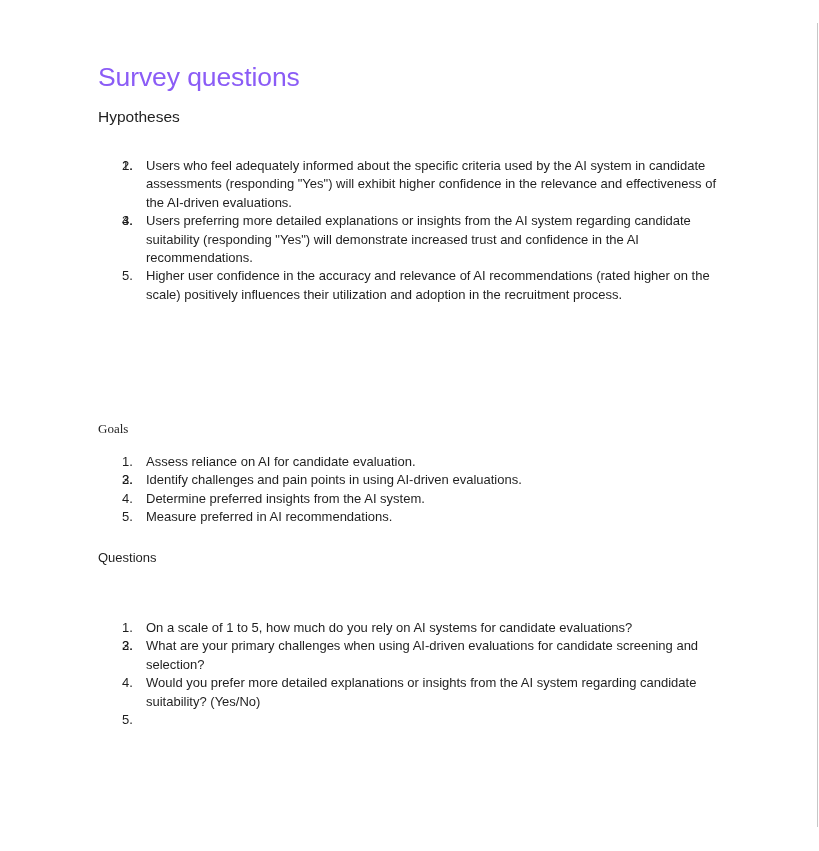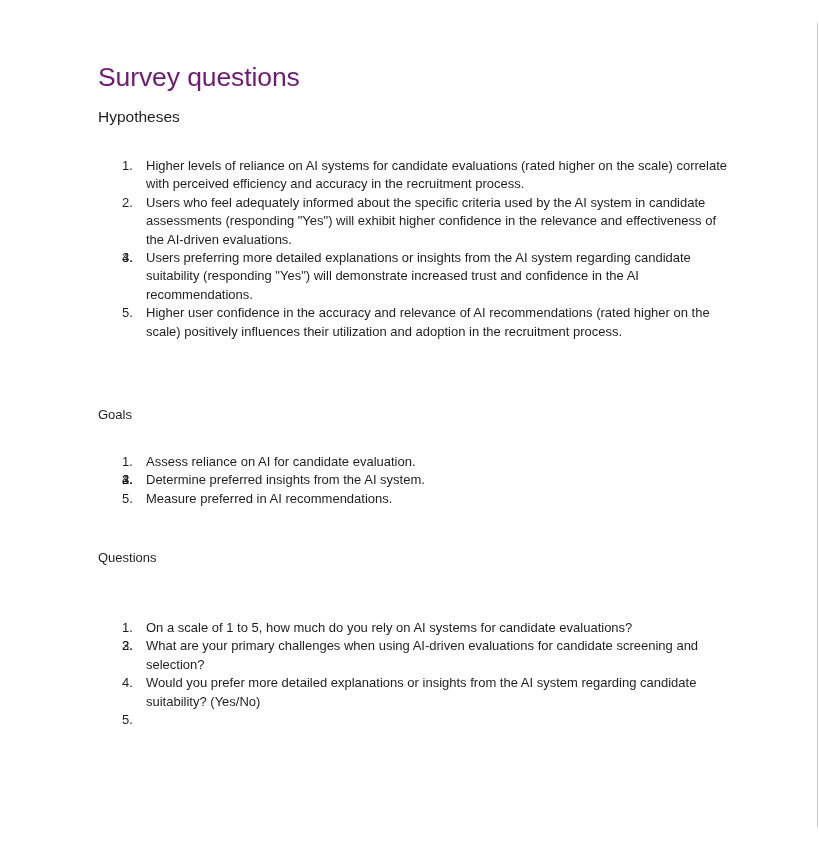--- a/index.html
+++ b/index.html
@@ -29,21 +29,21 @@
       top: 0;
       width: 640px;
     }
     .title {
       position: absolute;
       left: 0;
       top: 62px;
       margin: 0;
       font-size: 26.5px;
       font-weight: normal;
-      color: #701a75;
+      color: #8b5cf6;
       letter-spacing: -0.1px;
       white-space: nowrap;
     }
     .subtitle {
       position: absolute;
       left: 0;
       top: 108px;
       margin: 0;
       font-size: 15.5px;
       font-weight: normal;
@@ -72,48 +72,48 @@
       line-height: 18.4px;
       color: #1f1f1f;
     }
     ol.list li .num {
       position: absolute;
       left: 24px;
       top: 0;
     }
     #hyp-heading { top: 108px; }
     #hyp-list { top: 157px; }
-    #goals-heading { top: 407px; }
+    #goals-heading { top: 421px; font-family: Liberation Serif, serif; }
     #goals-list { top: 453px; width: 500px; }
     #questions-heading { top: 550px; }
     #questions-list { top: 619px; }
   </style>
 </head>
 <body>
 
 <div class="page-edge"></div>
 
 <div class="doc">
   <h1 class="title">Survey questions</h1>
   <h2 class="subtitle" id="hyp-heading">Hypotheses</h2>
 
   <ol class="list" id="hyp-list">
-    <li><span class="num">1.</span><span>Higher levels of reliance on AI systems for candidate evaluations (rated higher on the scale) correlate with perceived efficiency and accuracy in the recruitment process.</span></li>
+    <li><span class="num">1.</span></li>
     <li><span class="num">2.</span><span>Users who feel adequately informed about the specific criteria used by the AI system in candidate assessments (responding "Yes") will exhibit higher confidence in the relevance and effectiveness of the AI-driven evaluations.</span></li>
     <li><span class="num">3.</span></li>
     <li><span class="num">4.</span><span>Users preferring more detailed explanations or insights from the AI system regarding candidate suitability (responding "Yes") will demonstrate increased trust and confidence in the AI recommendations.</span></li>
     <li><span class="num">5.</span><span>Higher user confidence in the accuracy and relevance of AI recommendations (rated higher on the scale) positively influences their utilization and adoption in the recruitment process.</span></li>
   </ol>
 
   <h3 class="section-heading" id="goals-heading">Goals</h3>
 
   <ol class="list" id="goals-list">
     <li><span class="num">1.</span><span>Assess reliance on AI for candidate evaluation.</span></li>
     <li><span class="num">2.</span></li>
-    <li><span class="num">3.</span></li>
+    <li><span class="num">3.</span><span>Identify challenges and pain points in using AI-driven evaluations.</span></li>
     <li><span class="num">4.</span><span>Determine preferred insights from the AI system.</span></li>
     <li><span class="num">5.</span><span>Measure preferred in AI recommendations.</span></li>
   </ol>
 
   <h3 class="section-heading" id="questions-heading">Questions</h3>
 
   <ol class="list" id="questions-list">
     <li><span class="num">1.</span><span>On a scale of 1 to 5, how much do you rely on AI systems for candidate evaluations?</span></li>
     <li><span class="num">2.</span></li>
     <li><span class="num">3.</span><span>What are your primary challenges when using AI-driven evaluations for candidate screening and selection?</span></li>

